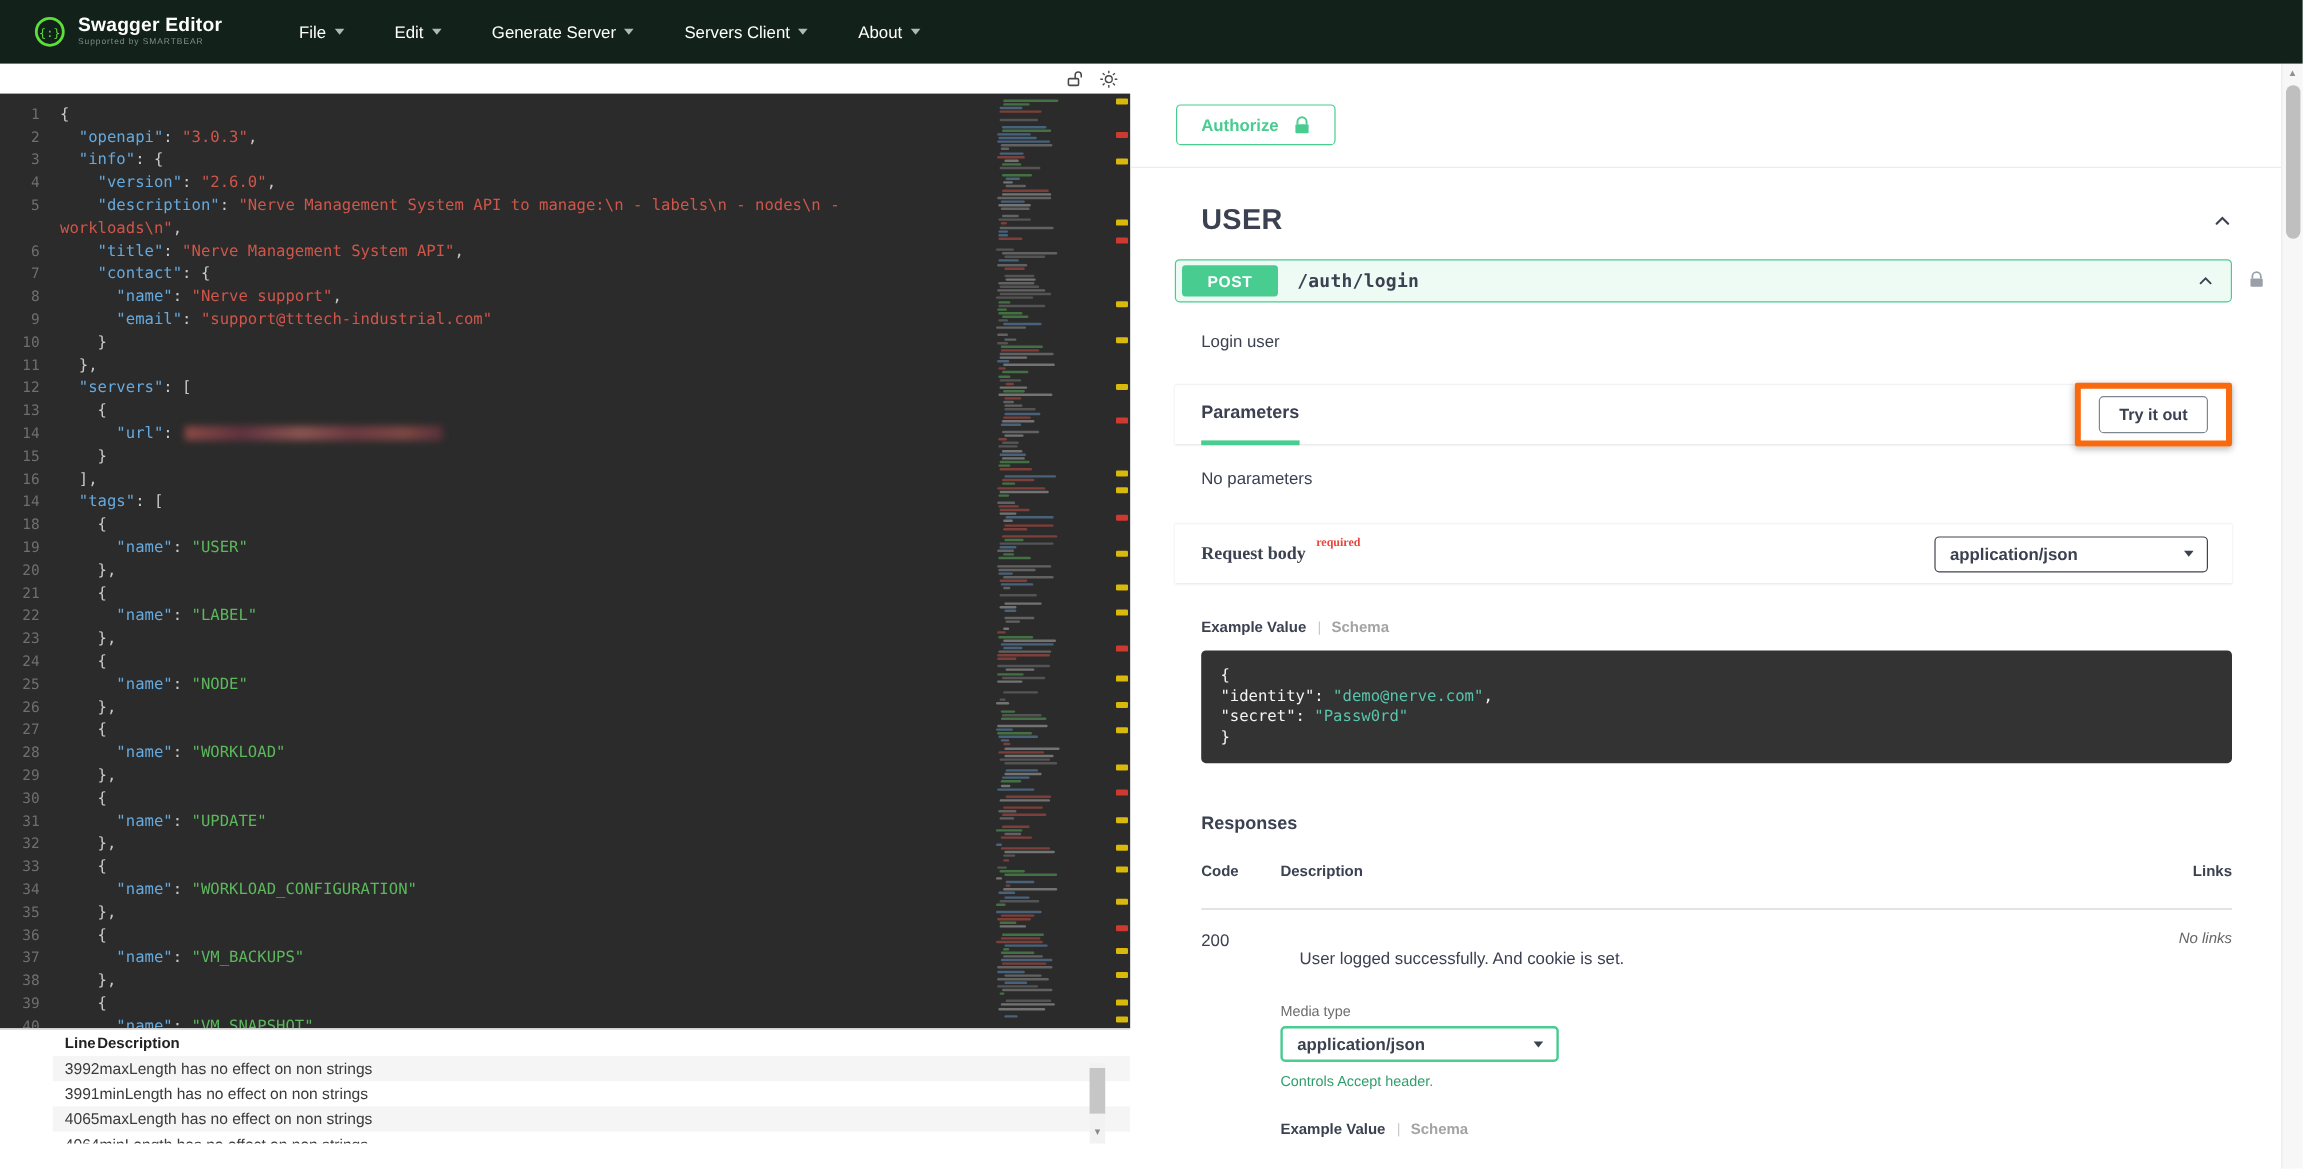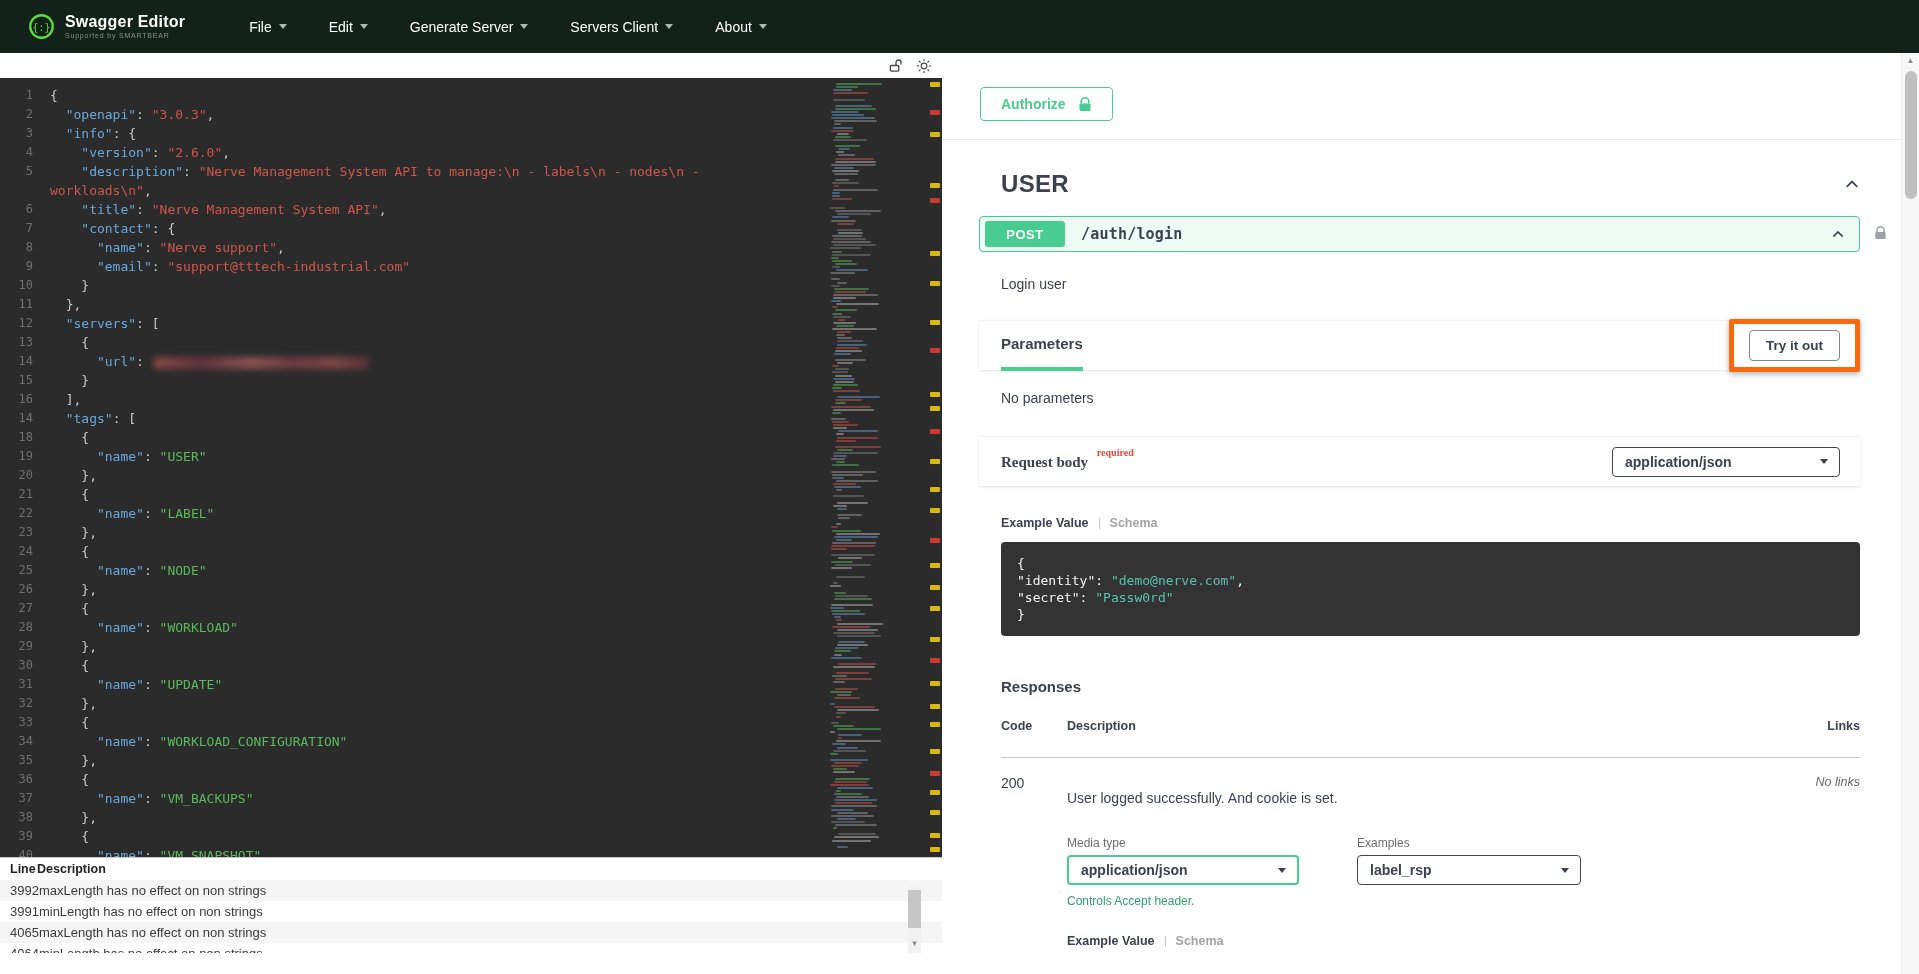--- a/index.html
+++ b/index.html
@@ -30,21 +30,21 @@
   .tk-p{color:#c9c9c9} .tk-k{color:#66a9dd} .tk-s{color:#cf564a} .tk-g{color:#5cb85c}
   .tk-r{display:inline-block; width:215px; height:12px; margin-left:2px; vertical-align:middle; border-radius:2px;
         background:linear-gradient(90deg,#8a4a44,#5f3340 22%,#8a5450 45%,#6b3a42 65%,#7d4743 85%,#57303b); filter:blur(3px);}
   .minimap { position:absolute; left:830px; top:2px; width:56px; height:775px; }
   .minimap i { position:absolute; height:2px; border-radius:1px; opacity:.5; }
   .annotation-gutter { position:absolute; right:0; top:0; width:14px; height:779px; }
   .annotation-gutter i { position:absolute; right:2px; width:10px; height:5px; border-radius:1px; }
   .mark-y{background:#d9b90c} .mark-r{background:#cf3a30}
 
   
-  .error-panel { position:absolute; left:0; top:857px; width:942px; height:96px; background:#fff; border-top:1px solid #c9c9c9; overflow:hidden; }
+  .error-panel { position:absolute; left:0; top:857px; width:942px; height:96px; background:#fff; border-top:1px solid #c9c9c9; overflow:hidden;padding-left:44px; }
   .ep-header { display:flex; height:22px; align-items:center; font-weight:700; font-size:12.5px; color:#222; }
   .ep-line { flex:0 0 37px; padding-left:10px; }
   .ep-row { display:flex; height:21px; align-items:center; font-size:13px; color:#3a3a3a; cursor:pointer; }
   .ep-row:nth-child(odd){ background:#f5f5f5; }
   .ep-scroll { position:absolute; right:21px; top:28px; width:13px; height:75px; background:#f2f2f2; cursor:pointer; }
   .ep-thumb { width:100%; height:38px; margin-top:4px; background:#c6c6c6; }
   .ep-down { position:absolute; right:21px; bottom:3px; width:13px; height:13px; font-size:9px; color:#8b8b8b; text-align:center; line-height:13px; cursor:pointer; }
 
   
   .right-pane { position:absolute; left:942px; top:53px; width:959px; height:921px; background:#fff; overflow:hidden; }
@@ -91,21 +91,21 @@
   .example-block { margin-left:22px; background:#333; border-radius:4px; padding:13px 16px; font-family:"DejaVu Sans Mono", monospace; font-size:13px; line-height:17px; color:#fff; min-height:77px; }
   .ex-w{color:#f4f4f4} .ex-v{color:#59c3ac}
 
   .responses-title { margin:42px 0 24px 22px; font-size:15px; font-weight:700; }
   .resp-table { margin-left:22px; }
   .resp-head { display:flex; padding-bottom:24px; border-bottom:1px solid rgba(59,65,81,.3); font-size:12.5px; font-weight:700; }
   .col-code{flex:0 0 66px} .col-desc{flex:1} .col-links{flex:0 0 80px; text-align:right}
   .resp-row { display:flex; padding-top:17px; }
   .r-code { flex:0 0 66px; font-size:14px; }
   .r-desc { flex:1; }
-  .r-desc > p { margin:15px 0 0; font-size:14px; }
+  .r-desc > p { margin:15px 16px 0; font-size:14px; }
   .r-links { flex:0 0 80px; text-align:right; font-size:12.5px; font-style:italic; color:#666; }
   .media-controls { display:flex; gap:58px; margin-top:30px; }
   .mc label { display:block; font-size:12px; color:#6d6d6d; margin-bottom:5px; }
   .controls-note { margin-top:9px; font-size:12px; color:#2f9e6e; }
   .mt2 { margin:26px 0 0 0; }
 
   .main-scroll { position:absolute; right:0; top:53px; width:18px; height:921px; background:#f7f7f7; border-left:1px solid #ebebeb; cursor:pointer; }
   .main-scroll .up { position:absolute; top:3px; left:0; width:100%; text-align:center; font-size:8px; color:#8f8f8f; }
   .main-scroll .thumb { position:absolute; top:18px; left:3px; width:12px; height:128px; background:#bfbfbf; border-radius:7px; }
 </style>
@@ -590,27 +590,20 @@
             <p>User logged successfully. And cookie is set.</p>
             <div class="media-controls">
               <div class="mc">
                 <label>Media type</label>
                 <span class="sw-select green">
                   <span>application/json</span>
                   <span class="caret"></span>
                 </span>
                 <p class="controls-note">Controls Accept header.</p>
               </div>
-              <div class="mc">
-                <label>Examples</label>
-                <span class="sw-select ex">
-                  <span>label_rsp</span>
-                  <span class="caret"></span>
-                </span>
-              </div>
             </div>
             <div class="model-tabs mt2">
               <span class="tab-active">Example Value</span>
               <span class="tab-sep"></span>
               <span class="tab-inactive">Schema</span>
             </div>
           </div>
           <span class="r-links">No links</span>
         </div>
       </div>

